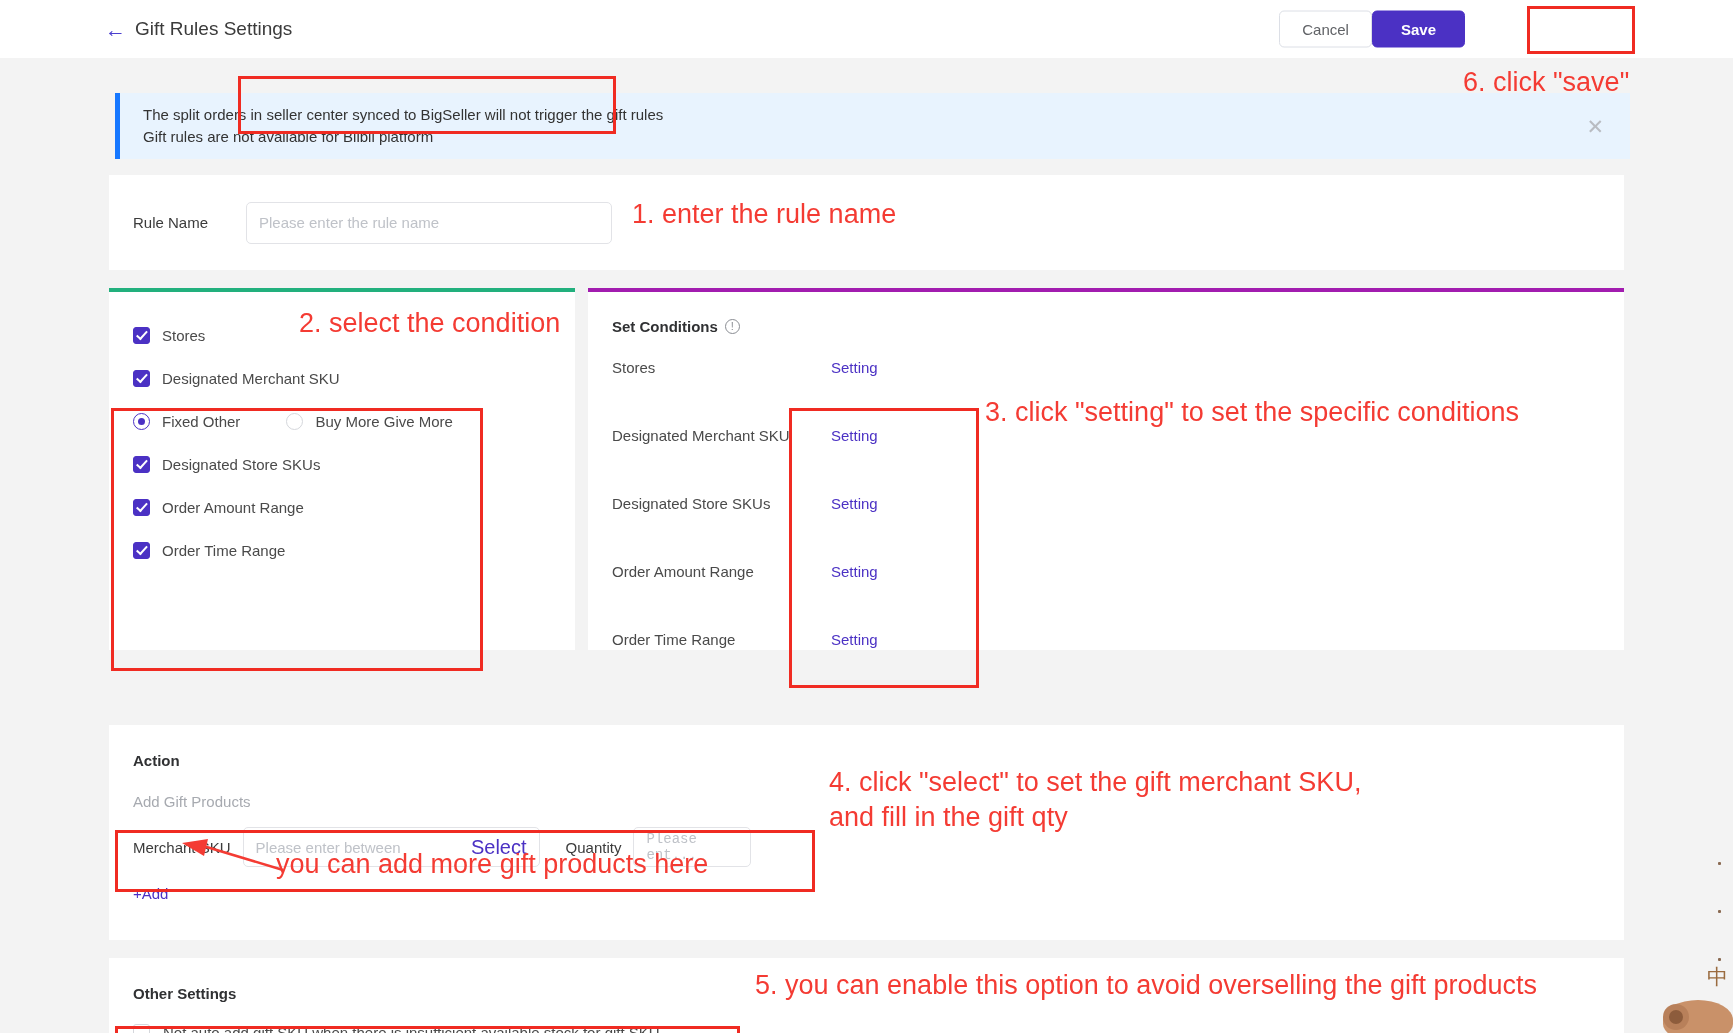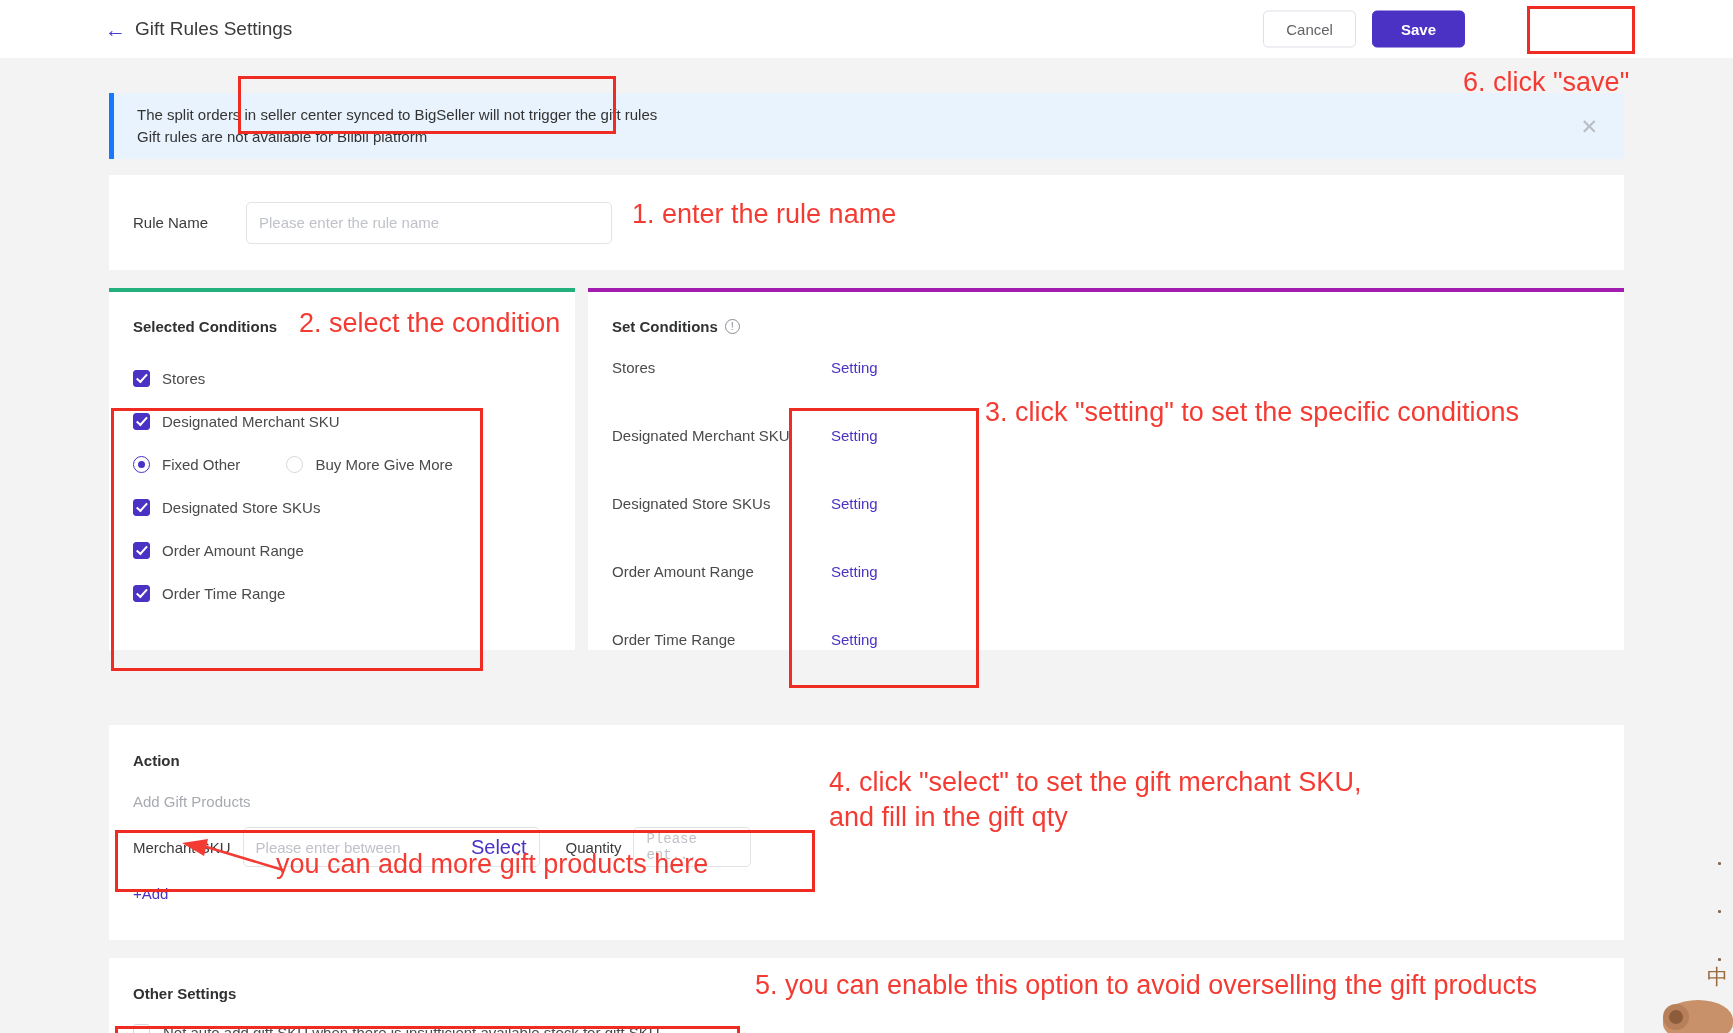--- a/index.html
+++ b/index.html
@@ -18,21 +18,21 @@
   }
   .back-wrap {
     position: absolute; left: 105px; top: 50%; transform: translateY(-50%);
     display: flex; align-items: center; gap: 9px; cursor: pointer;
   }
   .back-arrow { color: #4b3fcf; font-size: 21px; line-height: 1; display:block; }
   .page-title { font-size: 19px; color: #3b3b3b; white-space: nowrap; }
 
   .header-actions {
     position: absolute; right: 268px; top: 50%; transform: translateY(-50%);
-    display: flex; align-items: center; gap: 16px;
+    display: flex; align-items: center; gap: 0;
   }
   .btn {
     font-family: "Liberation Sans", sans-serif;
     font-size: 15px; border-radius: 5px; cursor: pointer;
     height: 37px; display: flex; align-items: center; justify-content: center;
   }
   .btn-cancel {
     background: #fff; border: 1px solid #dcdfe6; color: #606266;
     padding: 0 22px;
   }
@@ -43,21 +43,21 @@
   .save-hl {
     position: absolute; left: 1527px; top: 6px; width: 108px; height: 48px;
     border: 3px solid #f02b22; pointer-events: none;
   }
 
   
   .content { position: absolute; left: 0; top: 58px; width: 1733px; }
 
   
   .banner {
-    position: absolute; left: 109px; top: 35px; width: 1515px; height: 66px;
+    position: absolute; left: 115px; top: 35px; width: 1515px; height: 66px;
     background: #e8f3fe; border-left: 5px solid #1677ff;
     display: flex; align-items: center;
   }
   .banner-text { padding-left: 23px; font-size: 15px; color: #333; line-height: 1.5; }
   .banner-close {
     position: absolute; right: 26px; top: 50%; transform: translateY(-50%);
     color: #b9bcc2; font-size: 21px; cursor: pointer; line-height:1;
   }
 
   
@@ -235,21 +235,20 @@
       <span class="banner-close">✕</span>
     </div>
 
     <div class="rule-card">
       <span class="rule-label">Rule Name</span>
       <input class="rule-input" type="text" placeholder="Please enter the rule name" style="">
     </div>
     <div class="rule-hl"></div>
 
     <div class="cond-left">
-      <div class="panel-title">Selected Conditions</div>
       <div class="cond-list">
         <div class="cond-item">
           <span class="cbox on"></span>
           <span class="cond-label">Stores</span>
         </div>
         <div class="cond-item">
           <span class="cbox on"></span>
           <span class="cond-label">Designated Merchant SKU</span>
         </div>
         <div class="radio-row">

